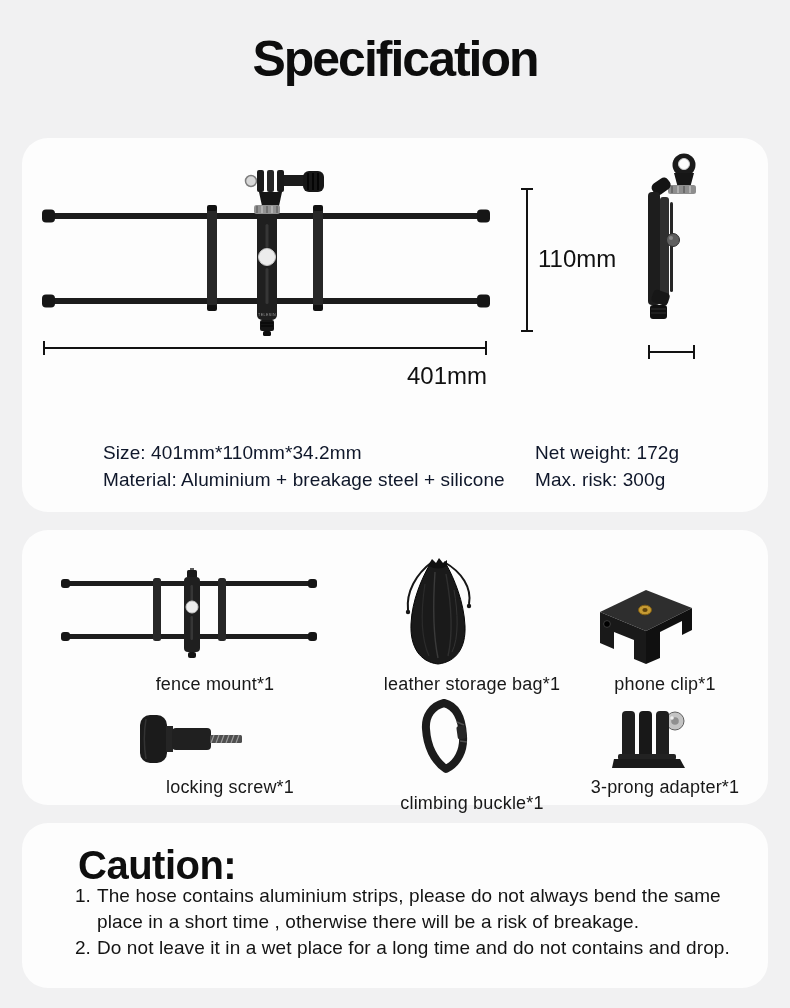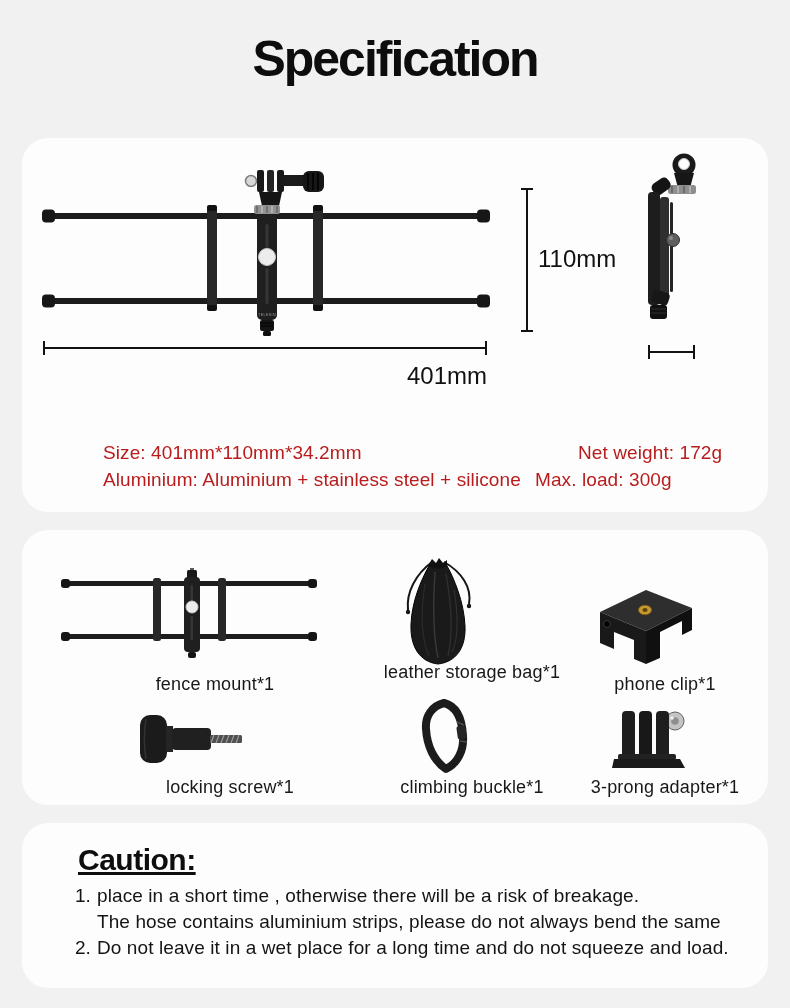--- a/index.html
+++ b/index.html
@@ -30,29 +30,29 @@
   }
   .dim-h::before { left:0; } .dim-h::after { right:0; }
   .dim-v { position:absolute; width:2px; background:#121212; }
   .dim-v::before, .dim-v::after {
     content:""; position:absolute; height:2px; width:12px; left:-5px; background:#121212;
   }
   .dim-v::before { top:0; } .dim-v::after { bottom:0; }
   .dim-label { position:absolute; font-size:24px; font-weight:500; color:#111; }
   .dim-label.center { text-align:right; }
 
-  .spec-line { position:absolute; font-size:19px; color:#b91c1c; letter-spacing:0.1px;text-align:center; }
+  .spec-line { position:absolute; font-size:19px; color:#0f172a; letter-spacing:0.1px;text-align:center; }
 
   .item-label {
     position:absolute; text-align:center; font-size:18px; color:#181818; letter-spacing:0.2px;
   }
 
   .caution-heading {
     position:absolute; left:56px; top:20px;
-    font-size:30px; font-weight:800; letter-spacing:-0.5px; color:#0e0e0e;text-decoration:underline;
+    font-size:40px; font-weight:800; letter-spacing:-0.5px; color:#0e0e0e;
   }
   .caution-list { position:absolute; left:53px; top:60px; width:660px; }
   .caution-item { display:flex; }
   .caution-num { width:22px; flex:0 0 22px; font-size:19px; line-height:26px; color:#141414; }
   .caution-lines { flex:1; }
   .caution-line { font-size:19px; line-height:26px; color:#141414; letter-spacing:0.1px; }
 </style>
 </head>
 <body>
 
@@ -130,23 +130,23 @@
 
     <div class="dim-v" style="left:504px; top:50px; height:144px;"></div>
     <div class="dim-label" style="left:516px; top:107px;">110mm</div>
 
     <div class="dim-h" style="left:21px; top:209px; width:444px;"></div>
     <div class="dim-label center" style="left:21px; top:224px; width:444px;">401mm</div>
 
     <div class="dim-h" style="left:626px; top:213px; width:47px;"></div>
 
     <div class="spec-line" style="left:81px; top:304px;">Size: 401mm*110mm*34.2mm</div>
-    <div class="spec-line" style="left:81px; top:331px;">Aluminium: Aluminium + stainless steel + silicone</div>
-    <div class="spec-line" style="left:513px; top:304px;margin-left:43px;">Net weight: 172g</div>
-    <div class="spec-line" style="left:513px; top:331px;">Max. load: 300g</div>
+    <div class="spec-line" style="left:81px; top:331px;">Material: Aluminium + breakage steel + silicone</div>
+    <div class="spec-line" style="left:513px; top:304px;">Net weight: 172g</div>
+    <div class="spec-line" style="left:513px; top:331px;">Max. risk: 300g</div>
   </section>
 
   <section class="panel panel-items">
 
     <svg class="abs" style="left:38px; top:38px;" width="258" height="90" viewBox="0 0 258 90">
       <rect x="6" y="13" width="246" height="5" fill="#1d1d1d"></rect>
       <rect x="1" y="11" width="9" height="9" rx="3" fill="#151515"></rect>
       <rect x="248" y="11" width="9" height="9" rx="3" fill="#151515"></rect>
       <rect x="6" y="66" width="246" height="5" fill="#1d1d1d"></rect>
       <rect x="1" y="64" width="9" height="9" rx="3" fill="#151515"></rect>
@@ -168,21 +168,21 @@
       <circle cx="10" cy="60" r="2.2" fill="#161616"></circle>
       <path d="M46,10 C64,20 74,36 71,52" stroke="#161616" stroke-width="2" fill="none"></path>
       <circle cx="71" cy="54" r="2.2" fill="#161616"></circle>
       <path d="M32,12 C24,26 14,48 13,72 C12,95 22,110 40,112 C58,110 68,96 67,74 C66,50 56,26 48,12 Z" fill="#1a1a1a" stroke="#050505"></path>
       <path d="M31,12 L34,7 L38,11 L41,6 L45,11 L49,8 L49,14 Q40,19 31,14 Z" fill="#101010"></path>
       <path d="M37,20 C35,50 35,82 40,106" stroke="#3a3a3a" stroke-width="1.4" fill="none"></path>
       <path d="M48,22 C53,50 55,82 50,104" stroke="#2f2f2f" stroke-width="1.4" fill="none"></path>
       <path d="M27,32 C23,58 23,86 31,104" stroke="#2b2b2b" stroke-width="1.2" fill="none"></path>
       <path d="M56,38 C60,60 61,86 54,100" stroke="#333" stroke-width="1" fill="none"></path>
     </svg>
-    <div class="item-label" style="left:280px; top:132px; width:340px;">leather storage bag*1</div>
+    <div class="item-label" style="left:280px; top:144px; width:340px;">leather storage bag*1</div>
 
     <svg class="abs" style="left:566px; top:44px;" width="112" height="94" viewBox="0 0 112 94">
       <polygon points="12,38 58,16 104,34 58,57" fill="#2e2e2e"></polygon>
       <path d="M12,38 L58,57 L58,90 L46,85 L46,66 L26,58 L26,75 L12,69 Z" fill="#191919"></path>
       <path d="M58,57 L104,34 L104,56 L94,61 L94,47 L72,58 L72,84 L58,90 Z" fill="#101010"></path>
       <ellipse cx="57" cy="36" rx="6.5" ry="4.8" fill="#c59a33" stroke="#7e5c12"></ellipse>
       <ellipse cx="57" cy="36" rx="2.6" ry="1.9" fill="#5f430c"></ellipse>
       <circle cx="19" cy="50" r="3.4" fill="#000" stroke="#3c3c3c"></circle>
     </svg>
     <div class="item-label" style="left:473px; top:144px; width:340px;">phone clip*1</div>
@@ -203,21 +203,21 @@
       </g>
     </svg>
     <div class="item-label" style="left:38px; top:247px; width:340px;">locking screw*1</div>
 
     <svg class="abs" style="left:398px; top:168px;" width="50" height="76" viewBox="0 0 50 76">
       <path d="M24,5 C12,8 5,18 6,31 C7,48 14,63 26,71 C38,65 44,52 43,38 C42,20 36,8 24,5 Z" stroke="#1c1c1c" stroke-width="8" fill="none" stroke-linejoin="round"></path>
       <line x1="37" y1="24" x2="44" y2="27" stroke="#4d4d4d" stroke-width="1.6"></line>
       <line x1="40" y1="43" x2="47" y2="44" stroke="#4d4d4d" stroke-width="1.6"></line>
       <rect x="37" y="28" width="9" height="13" rx="2" fill="#262626" transform="rotate(-8 41 34)"></rect>
     </svg>
-    <div class="item-label" style="left:280px; top:247px; width:340px;">climbing buckle*1</div>
+    <div class="item-label" style="left:280px; top:263px; width:340px;">climbing buckle*1</div>
 
     <svg class="abs" style="left:590px; top:175px;" width="78" height="64" viewBox="0 0 78 64">
       <rect x="54" y="12" width="10" height="8" fill="#3a3a3a"></rect>
       <circle cx="63" cy="16" r="9" fill="#c4c4c4" stroke="#5f5f5f"></circle>
       <circle cx="63" cy="16" r="3.8" fill="#8f8f8f"></circle>
       <circle cx="60" cy="13" r="1.8" fill="#efefef"></circle>
       <rect x="10" y="6" width="13" height="47" rx="4" fill="#1e1e1e"></rect>
       <rect x="27" y="6" width="13" height="47" rx="4" fill="#181818"></rect>
       <rect x="44" y="6" width="13" height="47" rx="4" fill="#1e1e1e"></rect>
       <rect x="6" y="49" width="58" height="6" rx="2" fill="#222"></rect>
@@ -225,26 +225,26 @@
     </svg>
     <div class="item-label" style="left:473px; top:247px; width:340px;">3-prong adapter*1</div>
   </section>
 
   <section class="panel panel-caution">
     <div class="caution-heading">Caution:</div>
     <div class="caution-list">
       <div class="caution-item">
         <div class="caution-num">1.</div>
         <div class="caution-lines">
+          <div class="caution-line">The hose contains aluminium strips, please do not always bend the same</div>
           <div class="caution-line">place in a short time , otherwise there will be a risk of breakage.</div>
-          <div class="caution-line">The hose contains aluminium strips, please do not always bend the same</div>
         </div>
       </div>
       <div class="caution-item">
         <div class="caution-num">2.</div>
         <div class="caution-lines">
-          <div class="caution-line">Do not leave it in a wet place for a long time and do not squeeze and load.</div>
+          <div class="caution-line">Do not leave it in a wet place for a long time and do not contains and drop.</div>
         </div>
       </div>
     </div>
   </section>
 
 </div>
 
 </body></html>

